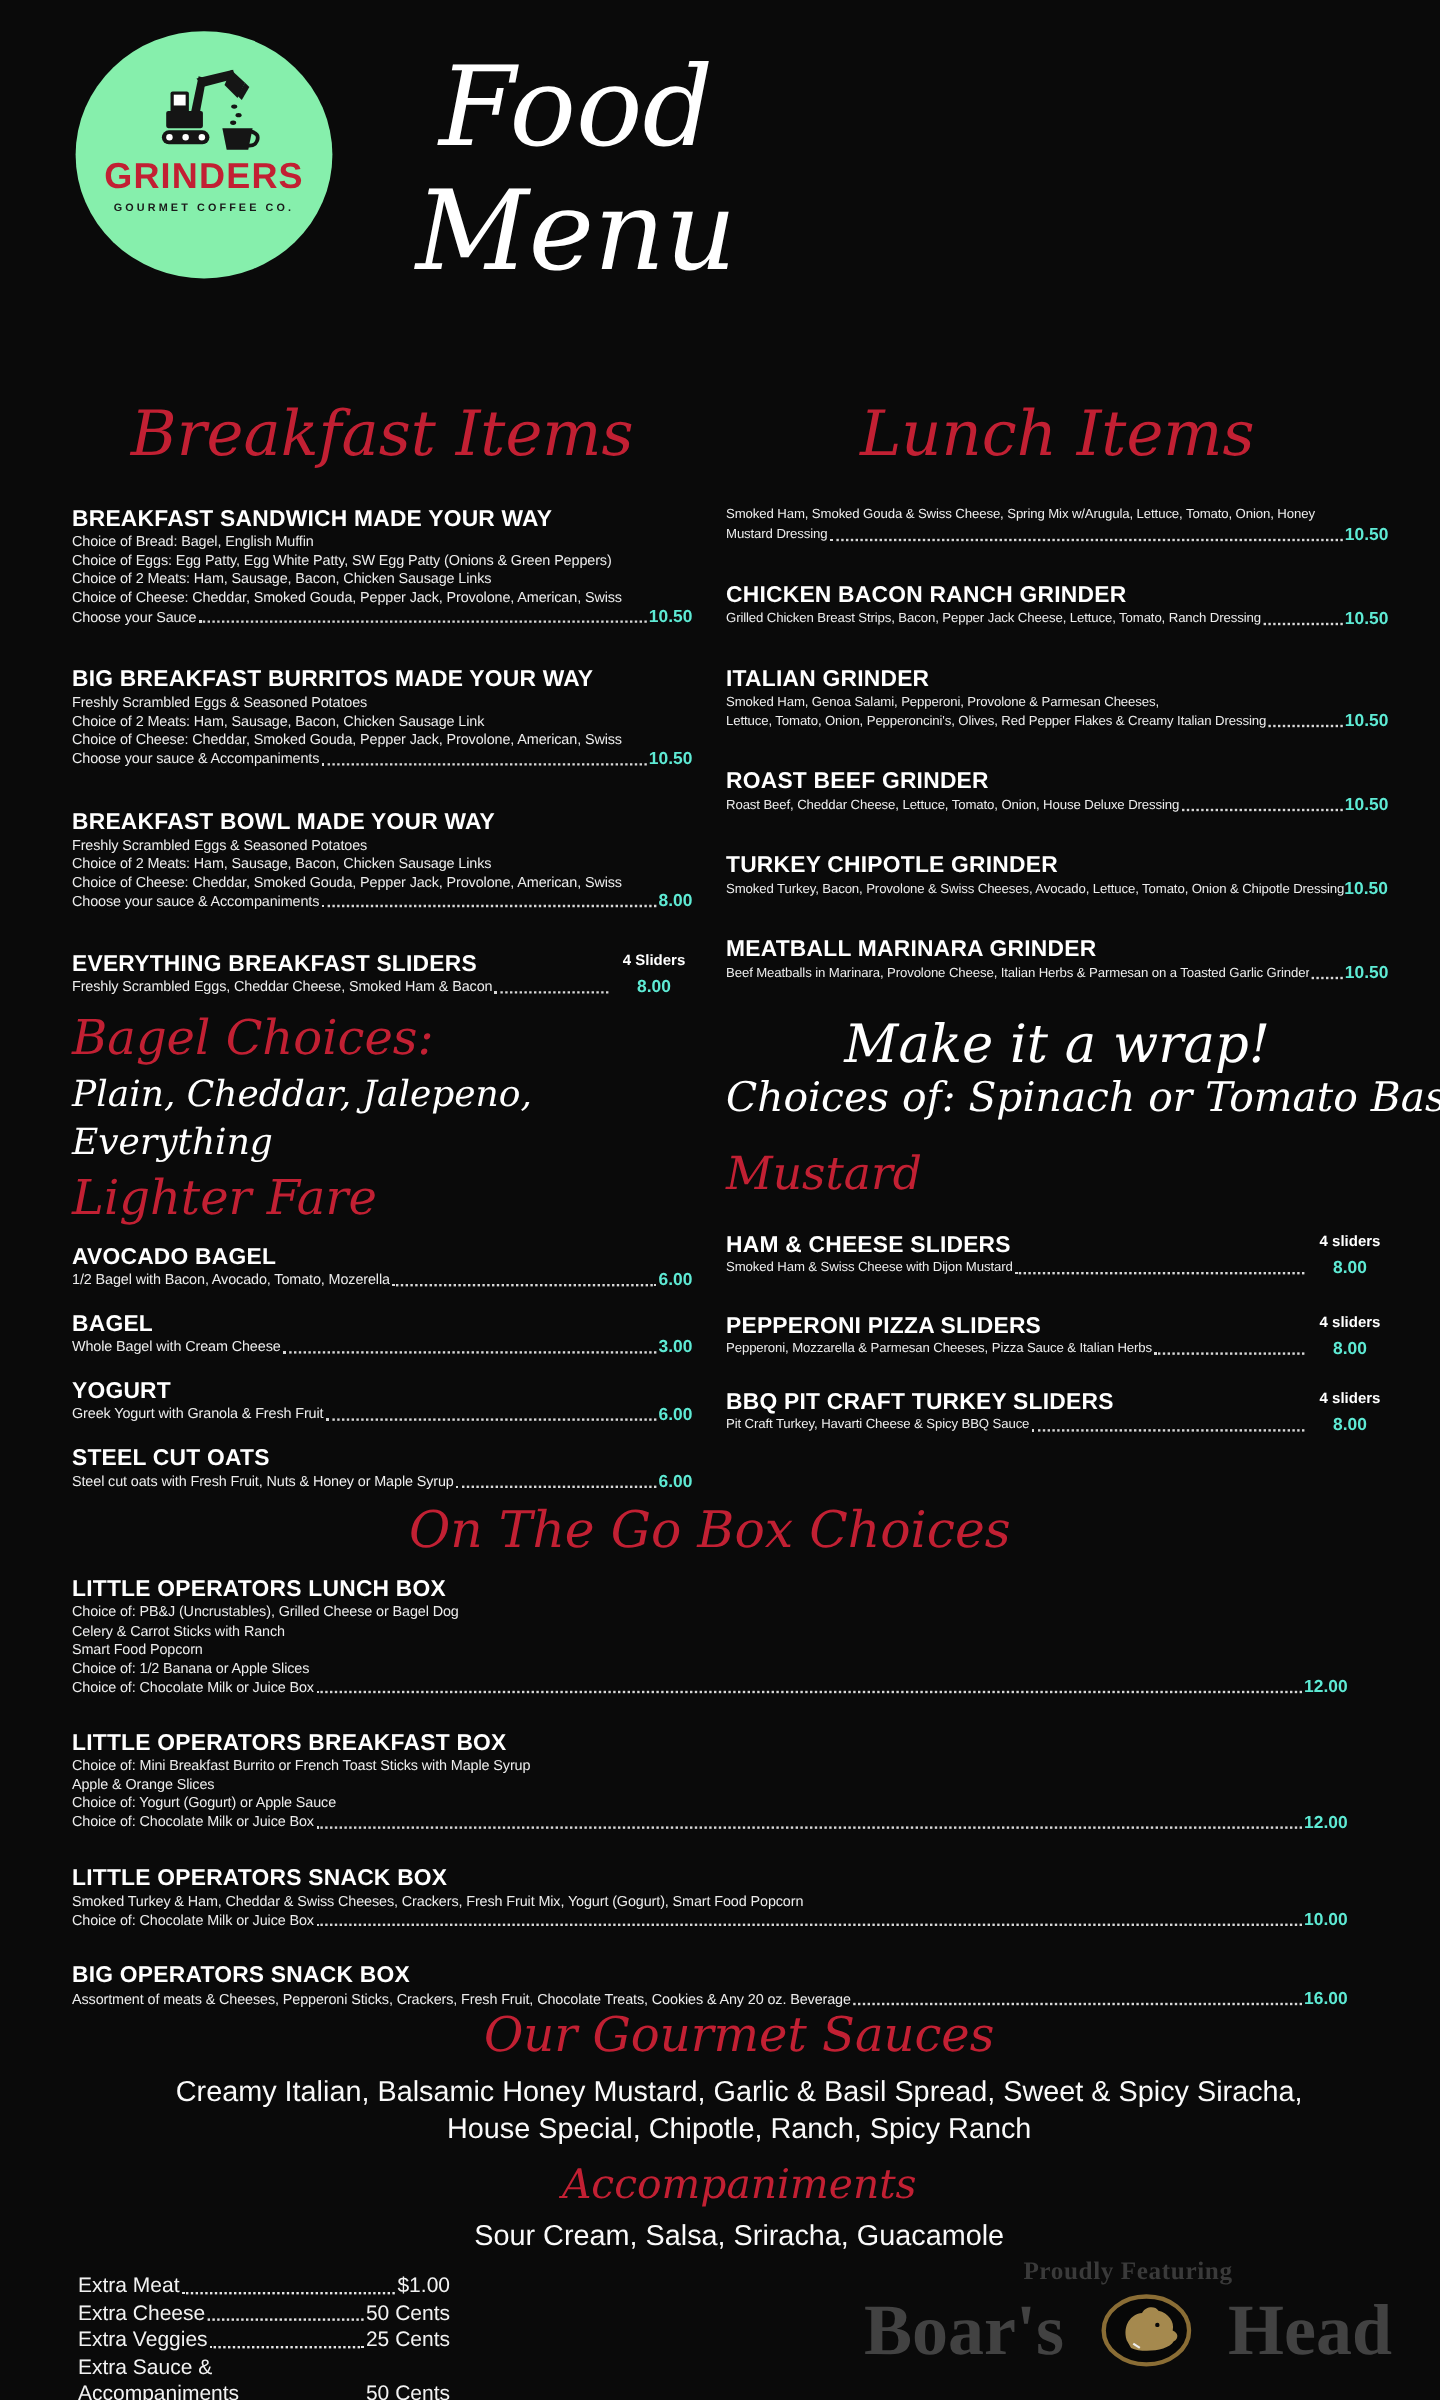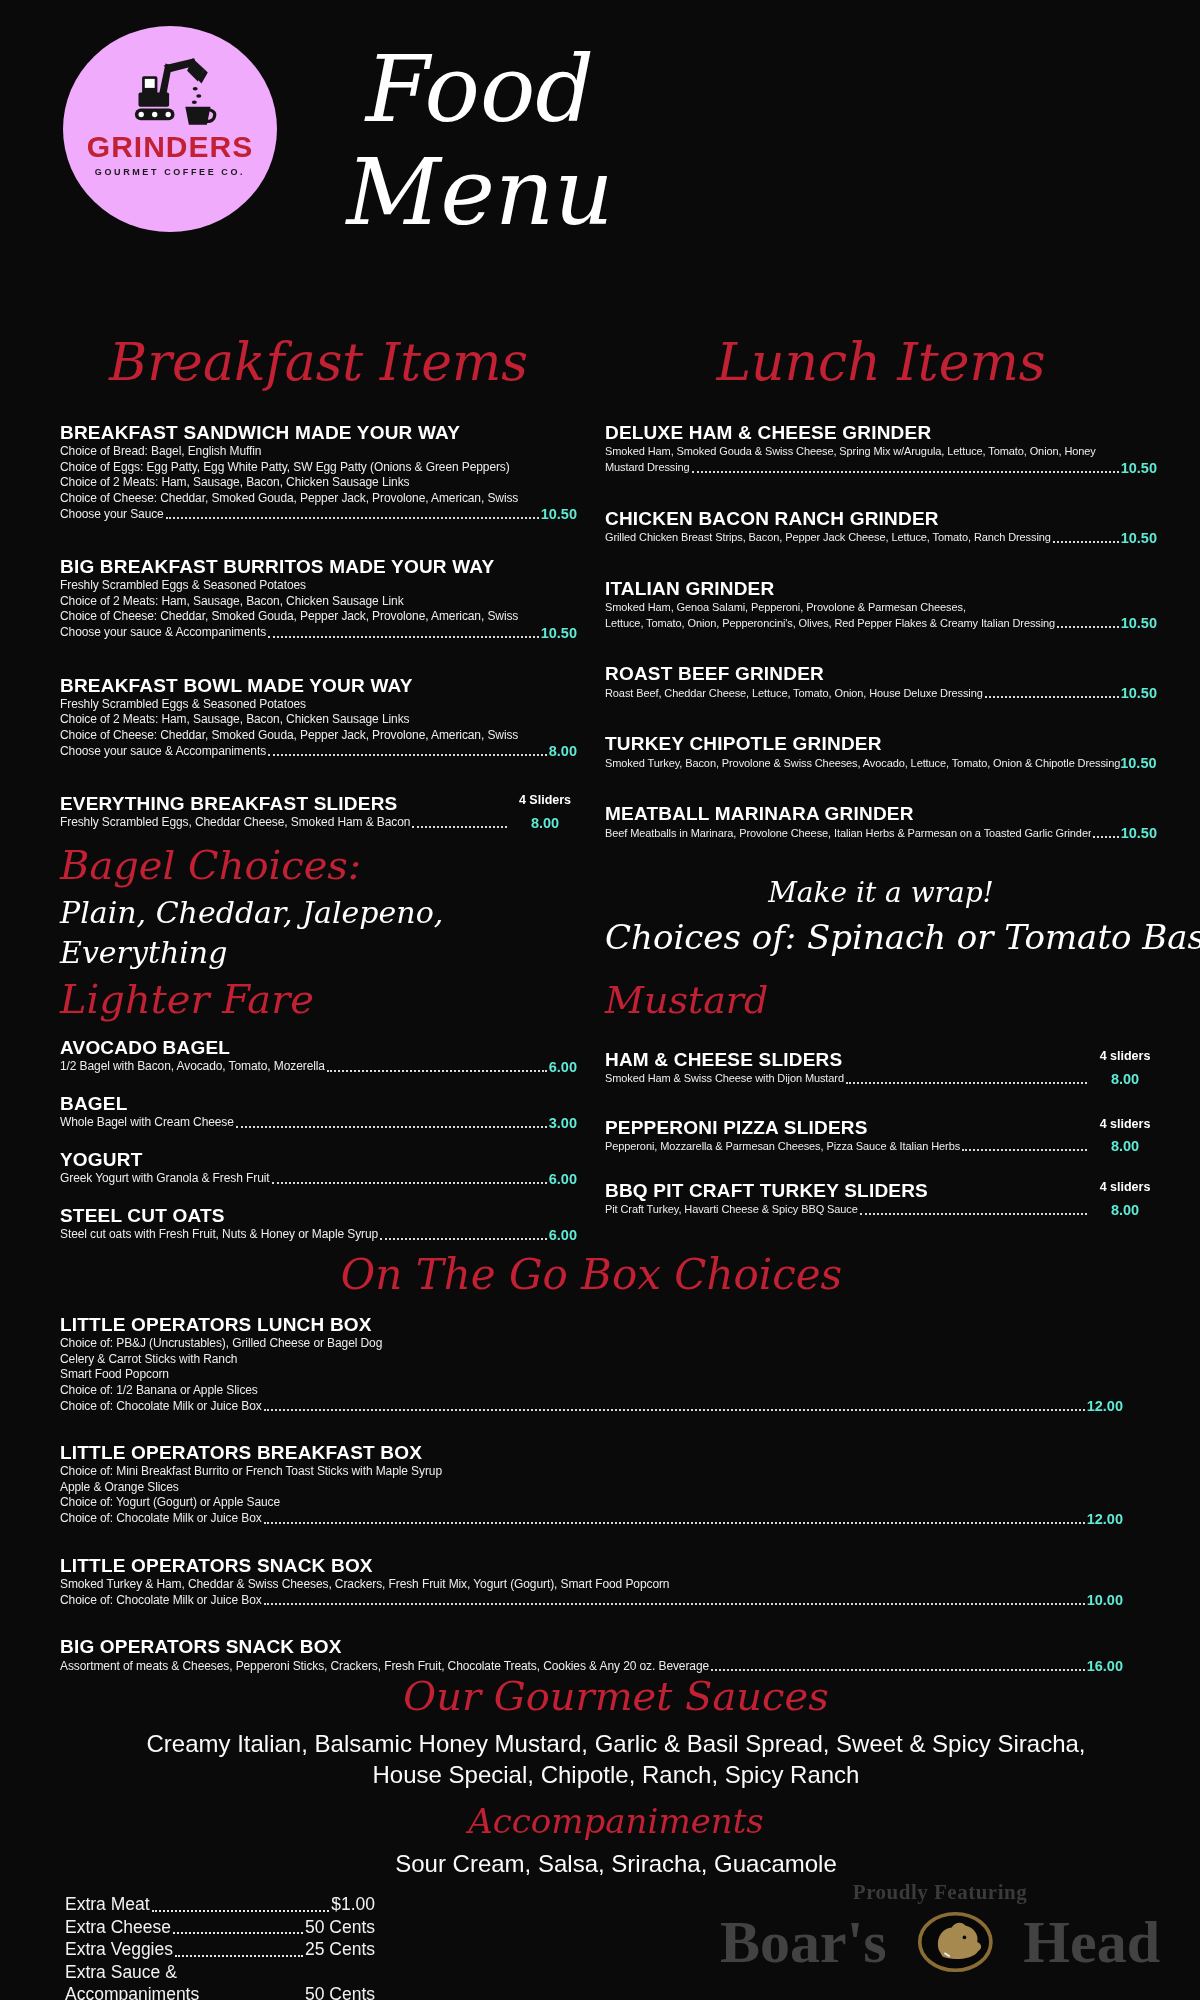--- a/index.html
+++ b/index.html
@@ -1,20 +1,20 @@
 <!DOCTYPE html>
 <html><head>
 <meta charset="utf-8">
 <style>
   html,body{margin:0;padding:0;background:#000;}
   .page{position:relative;width:1200px;height:2000px;background:#0a0a0a;overflow:hidden;
         font-family:"Liberation Sans",sans-serif;color:#f5f5f5;}
 
   
-  .logo-badge{position:absolute;left:63px;top:26px;width:214px;height:206px;background:#f0abfc;
+  .logo-badge{position:absolute;left:63px;top:26px;width:214px;height:206px;background:#86efac;
               border-radius:50%;text-align:center;}
   .logo-badge svg{margin-top:16px;}
   .logo-brand{font-size:30px;font-weight:bold;color:#c22033;letter-spacing:1px;margin-top:-6px;}
   .logo-sub{font-size:9px;letter-spacing:2.6px;color:#1a1a1a;margin-top:3px;font-weight:bold;}
   .food-menu{position:absolute;left:260px;top:38px;width:440px;margin:0;text-align:center;
              font-size:92px;line-height:1.12;color:#ffffff;}
 
   
   .script{font-family:"DejaVu Serif",serif;font-style:italic;font-weight:normal;}
   .red{color:#c22033;}
@@ -38,21 +38,21 @@
   .slider-item{display:flex;align-items:stretch;}
   .slider-main{flex:1 1 auto;min-width:0;}
   .qtycol{width:64px;flex:0 0 auto;text-align:center;display:flex;flex-direction:column;
           justify-content:space-between;padding-left:4px;}
   .qty{font-size:12.5px;font-weight:bold;color:#fff;}
 
   .sub-heading{font-size:40px;line-height:48px;margin:0 0 4px 0;}
   .options-line{font-size:30px;line-height:40px;margin:0 0 2px 0;color:#fff;}
   .lighter-items .item{margin-bottom:18px;}
 
-  .wrap-note{font-size:28px;line-height:44px;text-align:center;color:#fff;white-space:nowrap;}
+  .wrap-note{font-size:44px;line-height:44px;text-align:center;color:#fff;white-space:nowrap;}
   .wrap-note.small{font-size:34px;}
   .sliders-heading{font-size:38px;line-height:46px;margin:18px 0 26px 0;}
 
   
   .go-boxes{position:absolute;left:60px;top:1250px;width:1063px;}
   .go-heading{text-align:center;font-size:42px;line-height:50px;margin:0 0 14px 0;}
   .go-boxes .item{margin-bottom:28px;}
 
   
   .sauces-sec{position:absolute;left:0;top:1672px;width:1200px;text-align:center;padding-left:16px;}
@@ -196,21 +196,20 @@
           <span class="pr">6.00</span>
         </div>
       </div>
     </div>
   </section>
 
   <section class="col col-right">
     <h2 class="col-heading script red">Lunch Items</h2>
 
     <div class="item">
-      <div class="t">DELUXE HAM &amp; CHEESE GRINDER</div>
       <div class="d">Smoked Ham, Smoked Gouda &amp; Swiss Cheese, Spring Mix w/Arugula, Lettuce, Tomato, Onion, Honey</div>
       <div class="price-row">
         <span class="d">Mustard Dressing</span>
         <span class="dots"></span>
         <span class="pr">10.50</span>
       </div>
     </div>
 
     <div class="item">
       <div class="t">CHICKEN BACON RANCH GRINDER</div>

